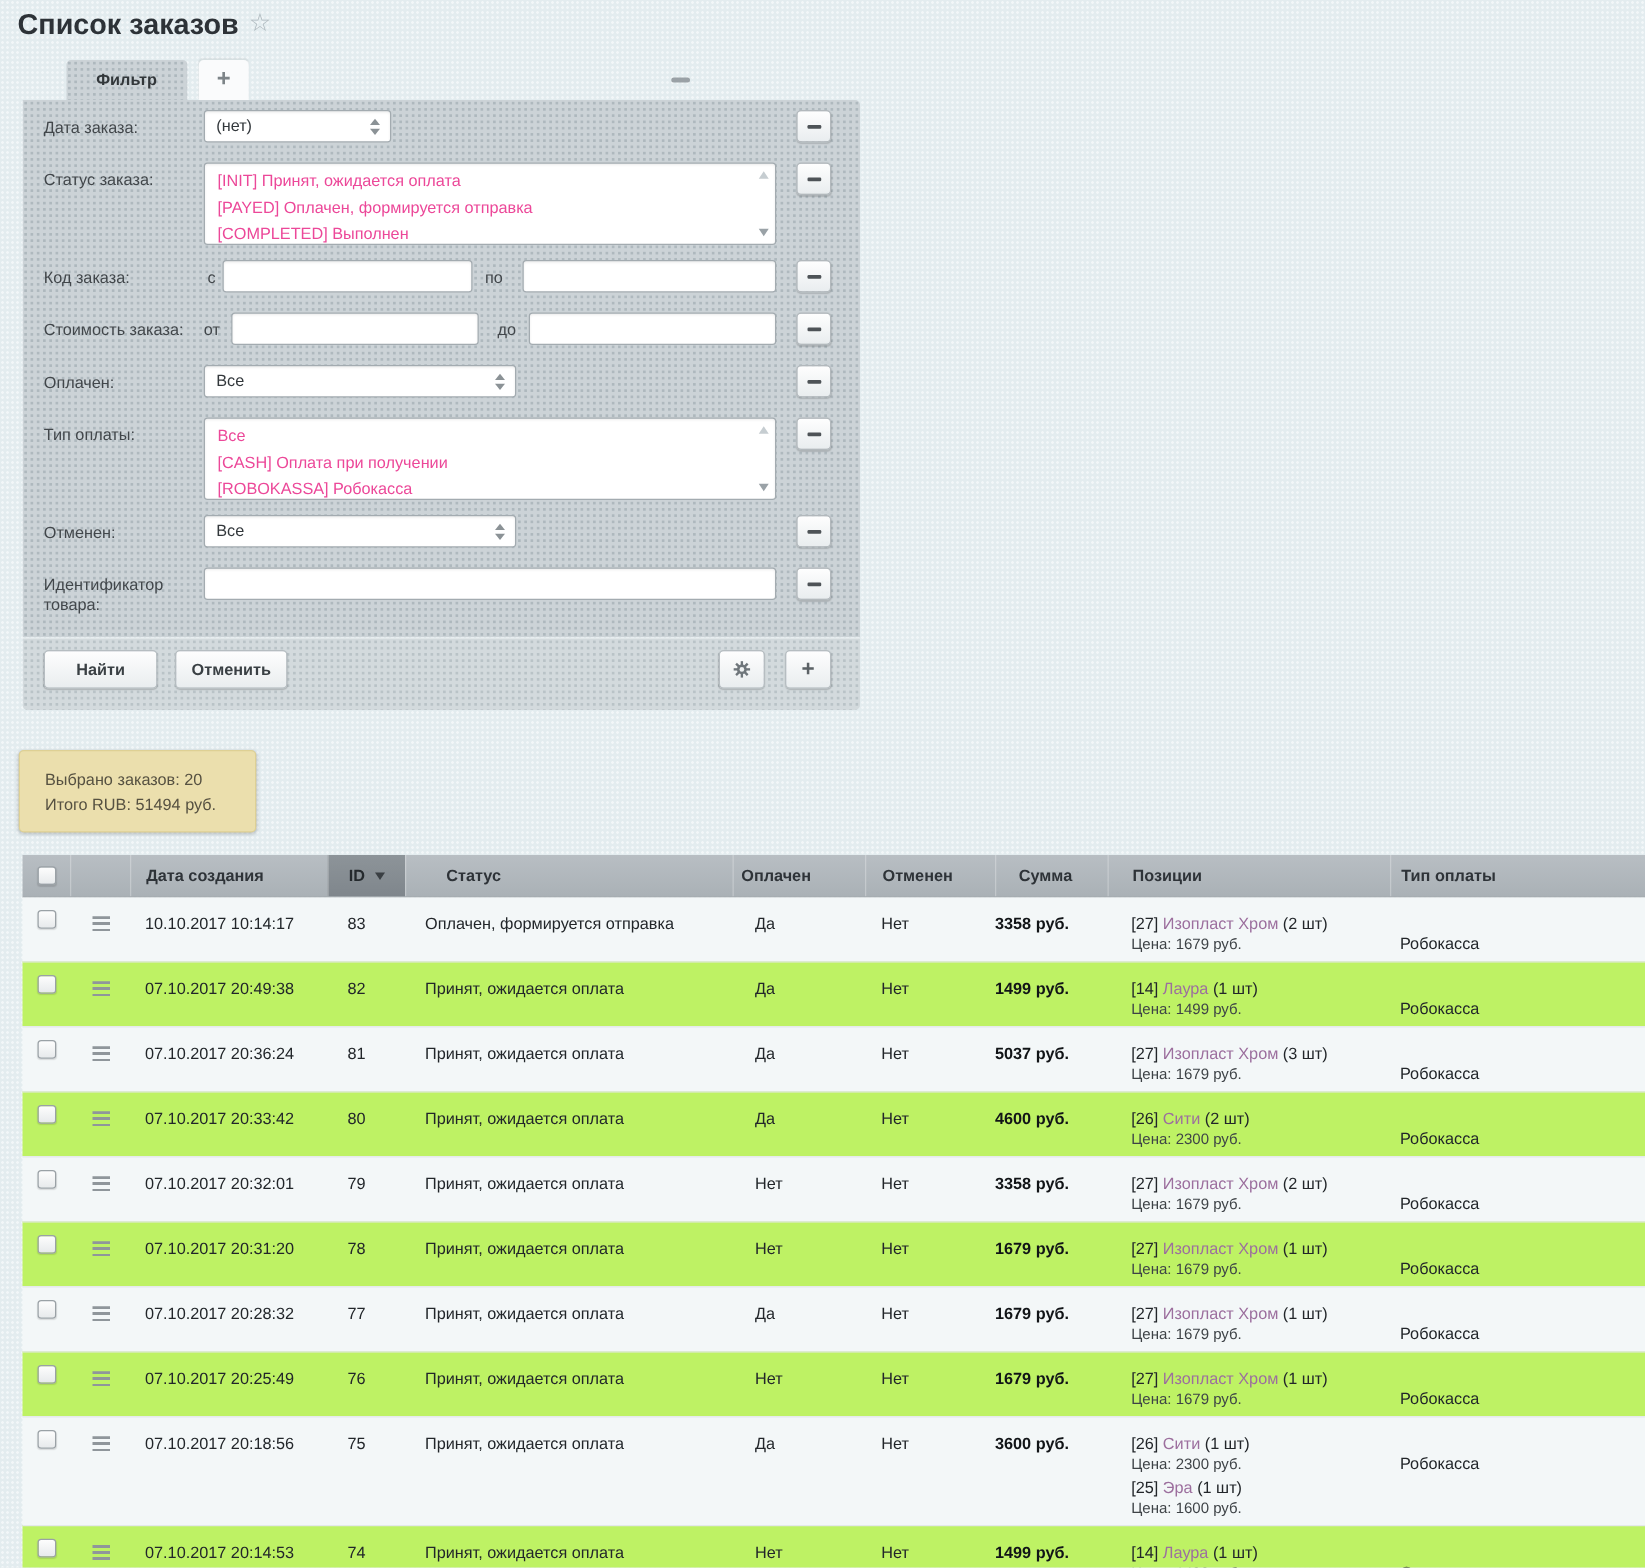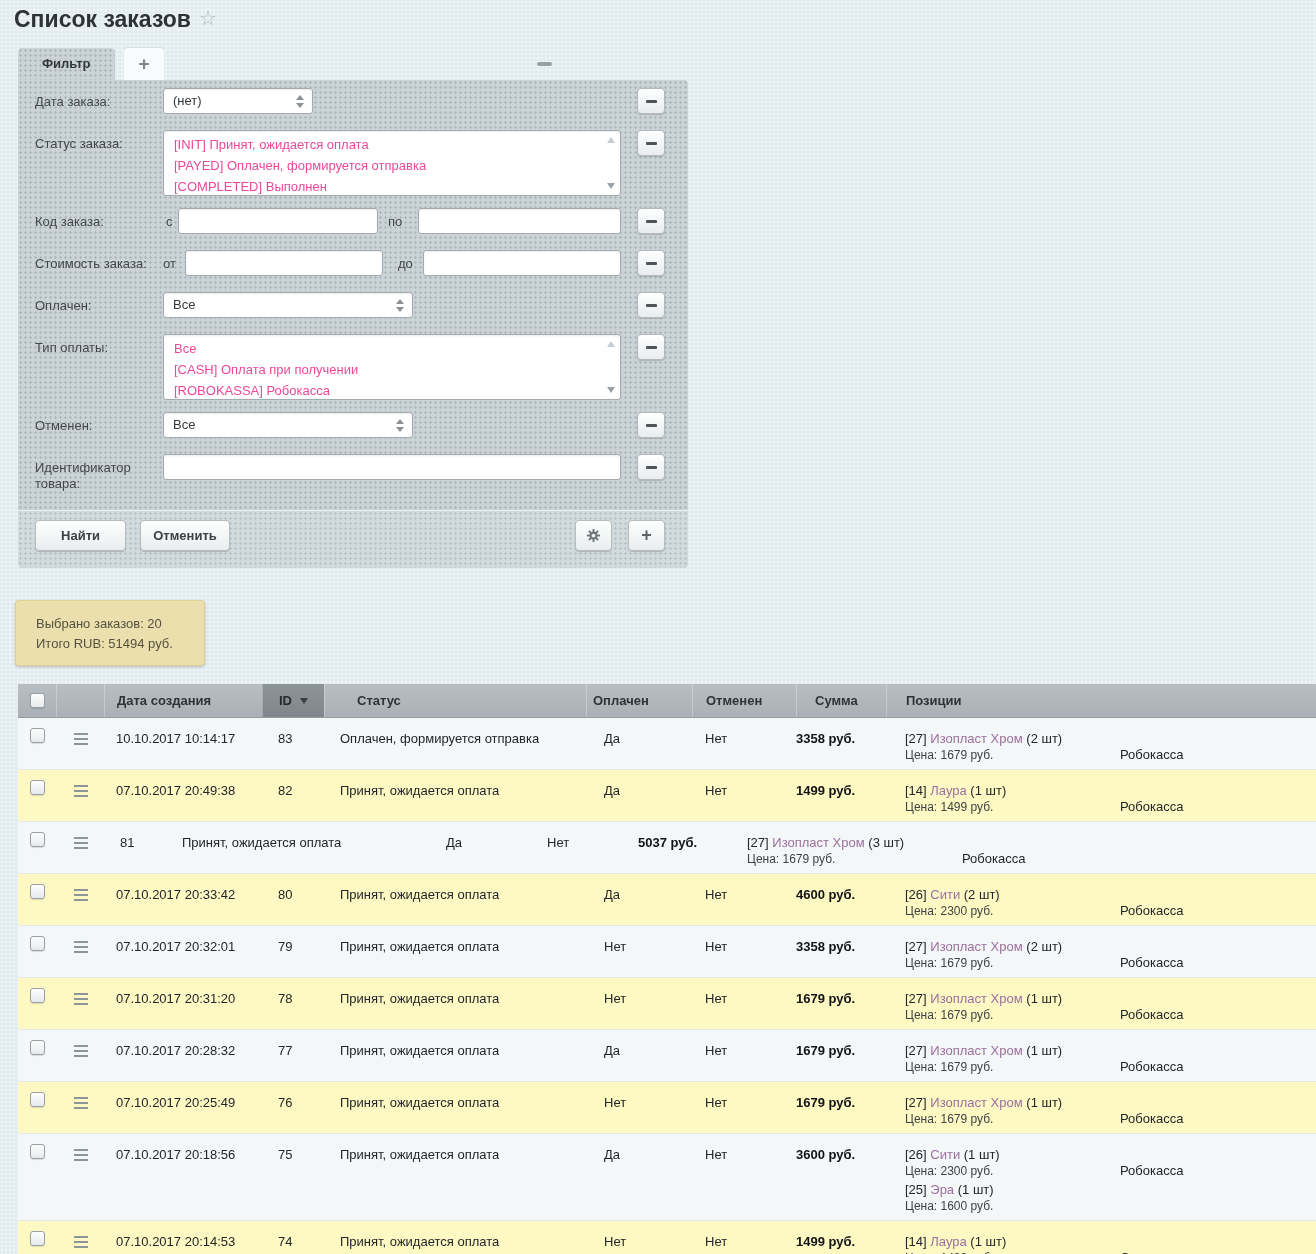--- a/index.html
+++ b/index.html
@@ -10,21 +10,21 @@
     background-color:#e3ecef;
     background-image:radial-gradient(rgba(255,255,255,.55) 1px, rgba(0,0,0,0) 1.2px);
     background-size:4px 4px;
     color:#22262a;
   }
   
   .page-title { position:absolute; left:14px; top:6px; font-size:23px; font-weight:bold; color:#2d3237; }
   .fav-star { font-size:20px; font-weight:normal; color:#aeb8bd; margin-left:8px; vertical-align:2px; cursor:pointer; }
 
   
-  .filter-widget { position:absolute; left:18px; top:48px; width:546px; height:520px; }
+  .filter-widget { position:absolute; left:18px; top:48px; width:546px; height:520px;padding-left:35px; }
   .dotted {
     background-color:#ccd3d7;
     background-image:radial-gradient(rgba(125,141,149,.38) 1px, rgba(0,0,0,0) 1.2px);
     background-size:5px 5px;
   }
   .tabs { position:relative; height:32px; }
   .tab { display:inline-block; height:32px; line-height:32px; border-radius:4px 4px 0 0; vertical-align:top; cursor:pointer; }
   .tab-filter { padding:0 24px; font-size:13px; font-weight:bold; color:#32373a; }
   .tab-add { width:40px; margin-left:5px; text-align:center; background:#fafbfc; color:#7d8488;
              font-size:19px; font-weight:bold; box-shadow:0 -1px 1px rgba(0,0,0,.06); }
@@ -84,21 +84,21 @@
   .th:first-child { border-left:none; }
   .th-id { background:linear-gradient(#8d9499,#7f868c); color:#24292d; justify-content:center; gap:8px; cursor:pointer; }
   .sort-tri { width:0; height:0; border-left:4px solid transparent; border-right:4px solid transparent; border-top:6px solid #3a3f43; }
 
   .c-check{width:38px}.c-menu{width:48px}.c-date{width:158px}.c-id{width:62px}.c-status{width:262px}
   .c-paid{width:106px}.c-cancel{width:104px}.c-sum{width:90px}.c-pos{width:226px}.c-pay{flex:1}
   .th.c-date{padding-left:12px}.th.c-status{padding-left:32px}.th.c-paid{padding-left:6px}
   .th.c-cancel{padding-left:13px}.th.c-sum{padding-left:18px}.th.c-pos{padding-left:19px}.th.c-pay{padding-left:8px}
   .th.c-check{justify-content:center}
 
-  .tbody .row { display:flex; background:#fef9c3; min-height:51px; padding-bottom:4px; cursor:pointer; }
+  .tbody .row { display:flex; background:#bef264; min-height:51px; padding-bottom:4px; cursor:pointer; }
   .tbody .row:nth-child(odd) { background:#f3f7f8; }
   .tbody .row + .row { border-top:1px solid #e4e8ea; }
   .cell { flex-shrink:0; padding-top:12px; font-size:13px; color:#22262a; line-height:17px; }
   .cell.c-check { padding-top:10px; text-align:center; }
   .cell.c-menu { padding-top:15px; }
   .cell.c-date { padding-left:12px; }
   .cell.c-id { padding-left:16px; }
   .cell.c-status { padding-left:16px; }
   .cell.c-paid { padding-left:18px; }
   .cell.c-cancel { padding-left:13px; }
@@ -264,20 +264,21 @@
     <div class="th c-date">Дата создания</div>
     <div class="th c-id th-id">
       <span>ID</span>
       <span class="sort-tri"></span>
     </div>
     <div class="th c-status">Статус</div>
     <div class="th c-paid">Оплачен</div>
     <div class="th c-cancel">Отменен</div>
     <div class="th c-sum">Сумма</div>
     <div class="th c-pos">Позиции</div>
+    <div class="th c-pay">Тип оплаты</div>
   </div>
   <div class="tbody">
   <div class="row">
     <div class="cell c-check"><span class="cbox"></span></div>
     <div class="cell c-menu">
           <span class="menu-icon"></span>
         </div>
     <div class="cell c-date">10.10.2017 10:14:17</div>
     <div class="cell c-id">83</div>
     <div class="cell c-status">Оплачен, формируется отправка</div>
@@ -311,20 +312,21 @@
           </div>
         </div>
     <div class="cell c-pay">Робокасса</div>
   </div>
 
   <div class="row">
     <div class="cell c-check"><span class="cbox"></span></div>
     <div class="cell c-menu">
           <span class="menu-icon"></span>
         </div>
+    <div class="cell c-date">07.10.2017 20:36:24</div>
     <div class="cell c-id">81</div>
     <div class="cell c-status">Принят, ожидается оплата</div>
     <div class="cell c-paid">Да</div>
     <div class="cell c-cancel">Нет</div>
     <div class="cell c-sum">5037 руб.</div>
     <div class="cell c-pos">
           <div class="pos-item">
             <div class="pos-line"><span>[27] </span><a class="pos-link">Изопласт Хром</a><span> (3 шт)</span></div>
             <div class="pos-price">Цена: 1679 руб.</div>
           </div>

